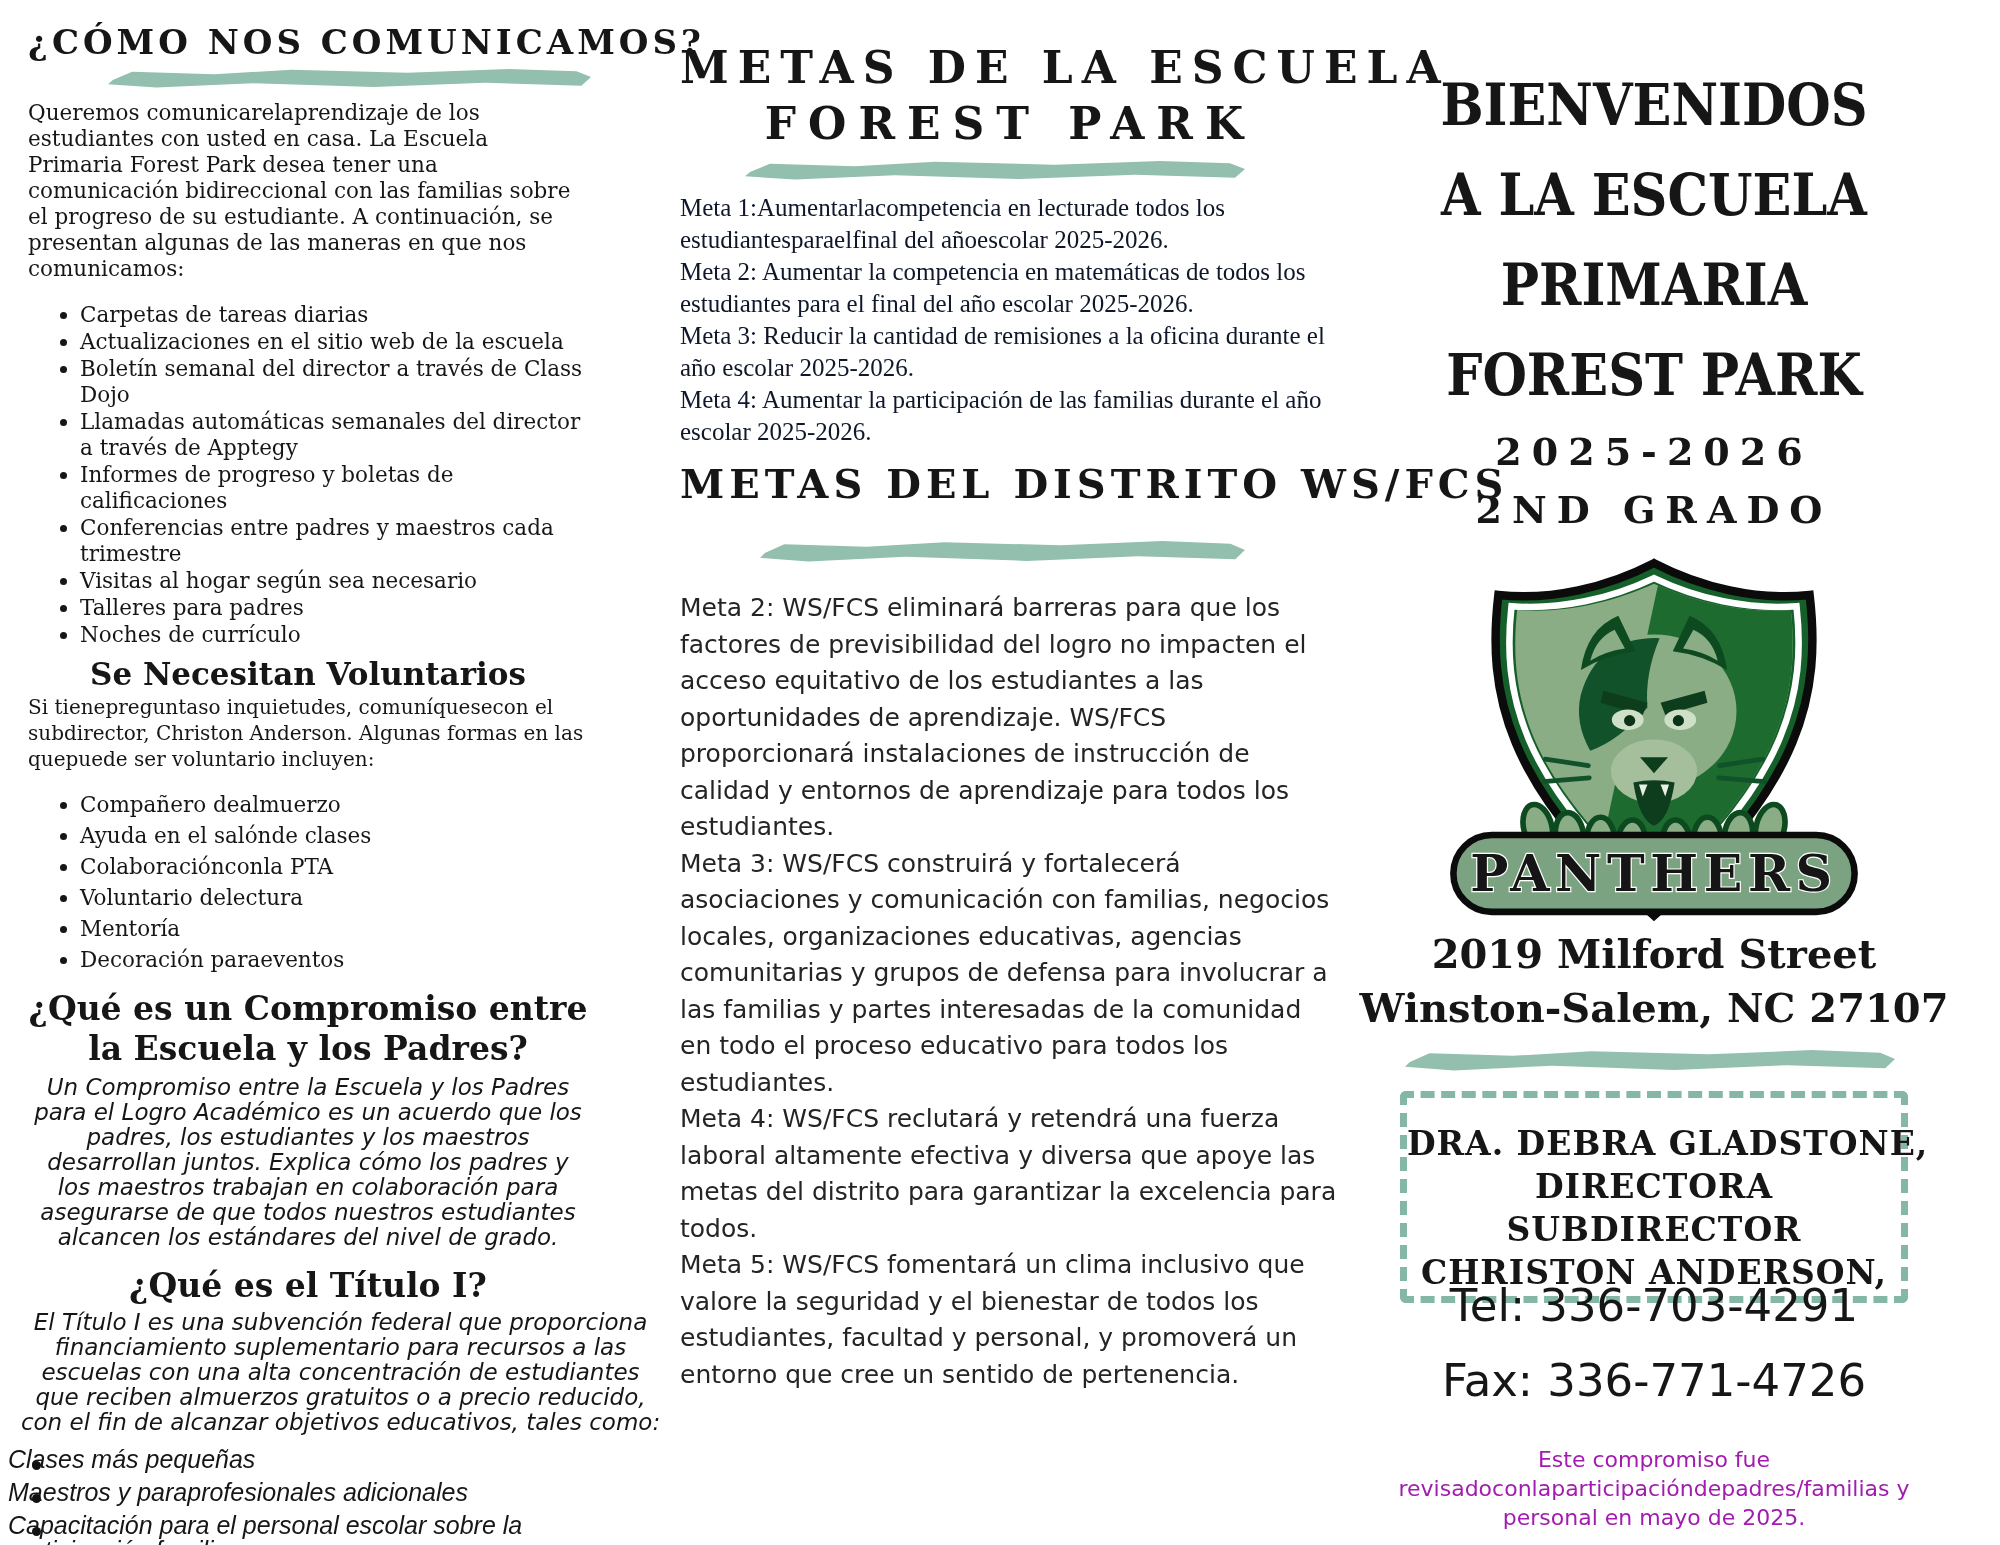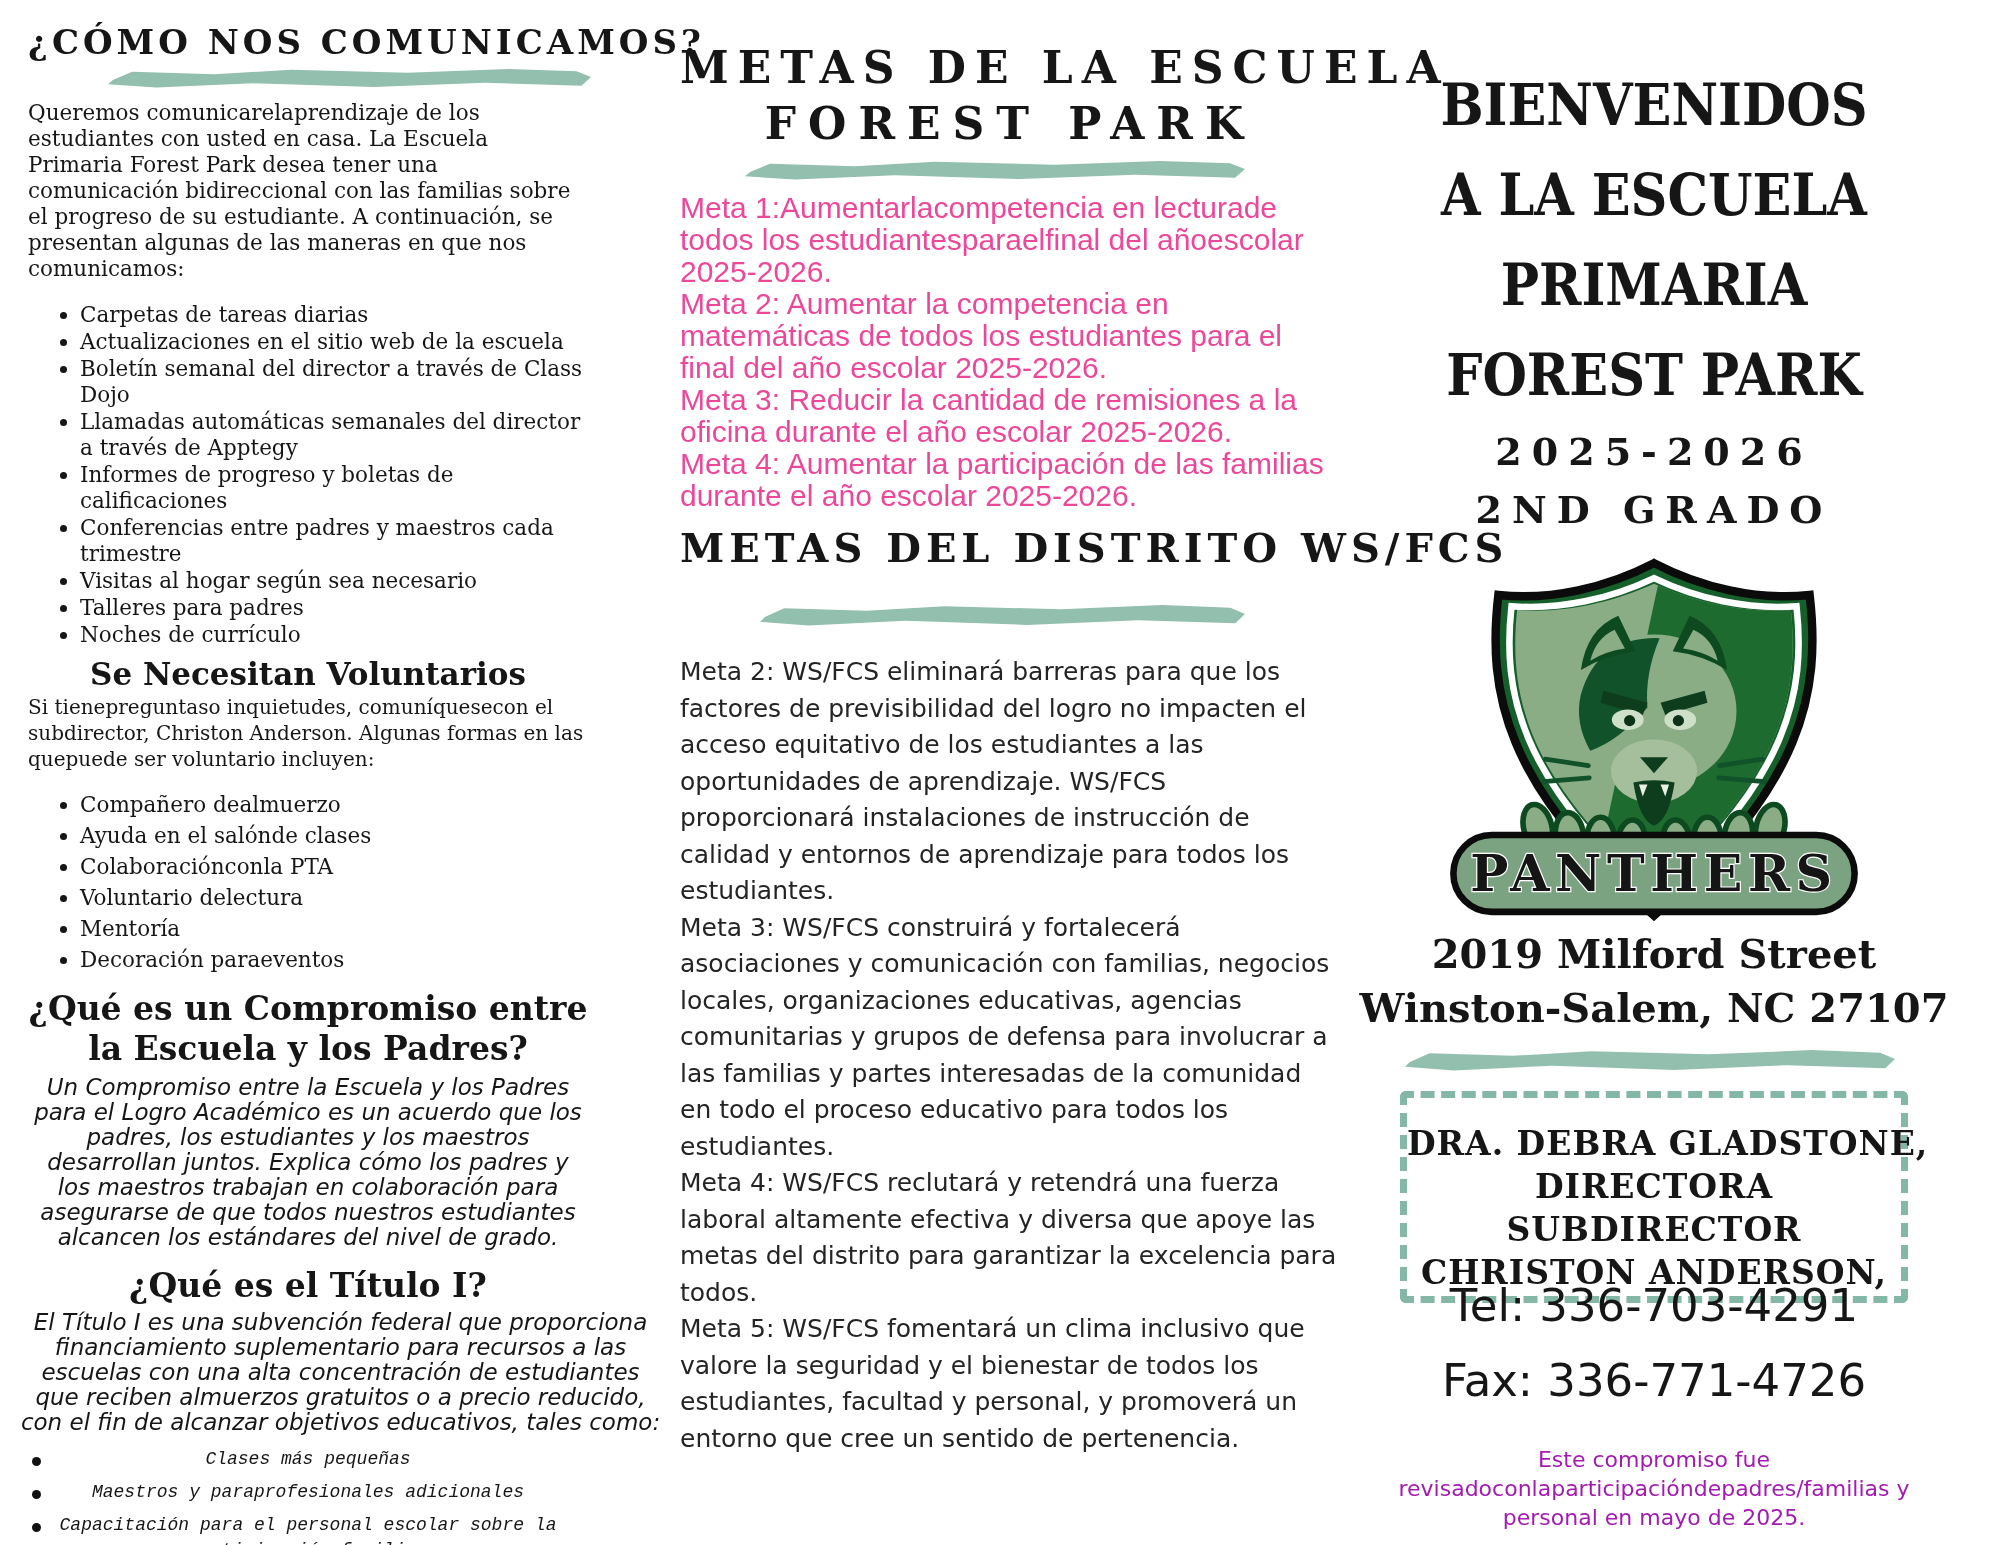--- a/index.html
+++ b/index.html
@@ -27,29 +27,29 @@
   ul.bullets{margin:20px 0 0 0;padding-left:52px;font-size:21.5px;line-height:26px;}
   ul.bullets li{margin:0 0 1px 0;}
   ul.vol li{margin:0 0 5px 0;}
   .sec-title{font-weight:700;font-size:31px;line-height:36px;text-align:center;margin-top:8px;}
   .vol-intro{font-size:20px;line-height:26px;margin-top:2px;}
   .big-title{font-weight:700;font-size:33px;line-height:40px;text-align:center;margin-top:16px;}
   .ital{font-family:"DejaVu Sans",sans-serif;font-style:italic;font-size:23px;line-height:25px;text-align:center;}
   .compact-text{width:560px;margin:6px auto 0;}
   .t1-text{width:645px;margin:4px 0 0 -10px;}
   ul.t1{list-style:none;margin:12px 0 0 -20px;padding:0;width:600px;}
-  ul.t1 li{position:relative;font-family:Liberation Mono, monospace;font-style:italic;font-size:18px;line-height:25px;text-align:center;margin-bottom:8px;}
+  ul.t1 li{position:relative;font-family:Liberation Sans, sans-serif;font-style:italic;font-size:25px;line-height:25px;margin-bottom:8px;}
   ul.t1 li::before{content:"";position:absolute;left:24px;top:0.55em;width:9px;height:9px;border-radius:50%;background:#111;}
 
   
   .col-mid{position:absolute;left:680px;top:40px;width:660px;}
   .m-title{font-weight:700;font-size:44px;line-height:56px;letter-spacing:9px;text-align:center;white-space:nowrap;}
   .m-title2{letter-spacing:12px;}
   .m-swash1{width:500px;margin:6px 0 10px 65px;}
-  .school-goals{font-family:Liberation Sans, sans-serif;font-size:30px;line-height:32px;color:#ec4899;}
+  .school-goals{font-family:Liberation Serif, serif;font-size:25px;line-height:32px;color:#0f172a;}
   .school-goals p{margin:0;}
   .d-title{font-weight:700;font-size:40px;line-height:48px;letter-spacing:5px;text-align:center;margin-top:12px;white-space:nowrap;}
   .m-swash2{width:485px;height:26px;margin:30px 0 0 80px;}
   .district-goals{margin-top:26px;font-family:"DejaVu Sans",sans-serif;font-size:25px;line-height:36.5px;color:#242424;}
   .district-goals p{margin:0;}
 
   
   .col-right{position:absolute;left:1348px;top:60px;width:612px;text-align:center;}
   .r-title{font-weight:700;font-size:58px;line-height:90px;transform:scaleX(.88);transform-origin:center;white-space:nowrap;}
   .r-year{font-weight:700;font-size:38px;line-height:52px;letter-spacing:10px;margin-top:6px;white-space:nowrap;}

